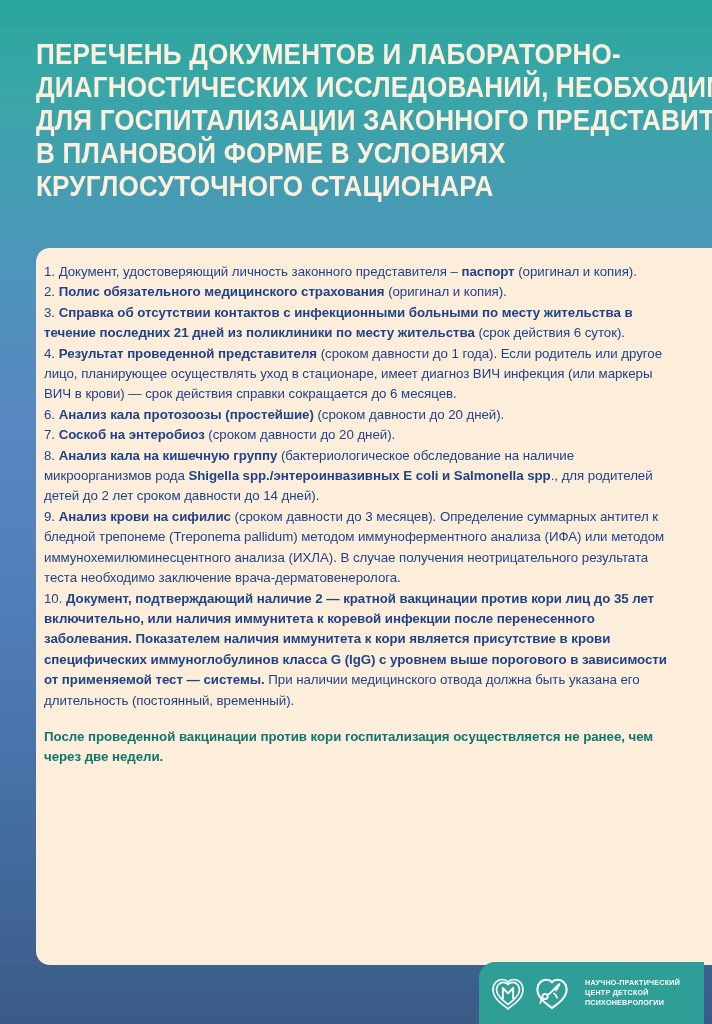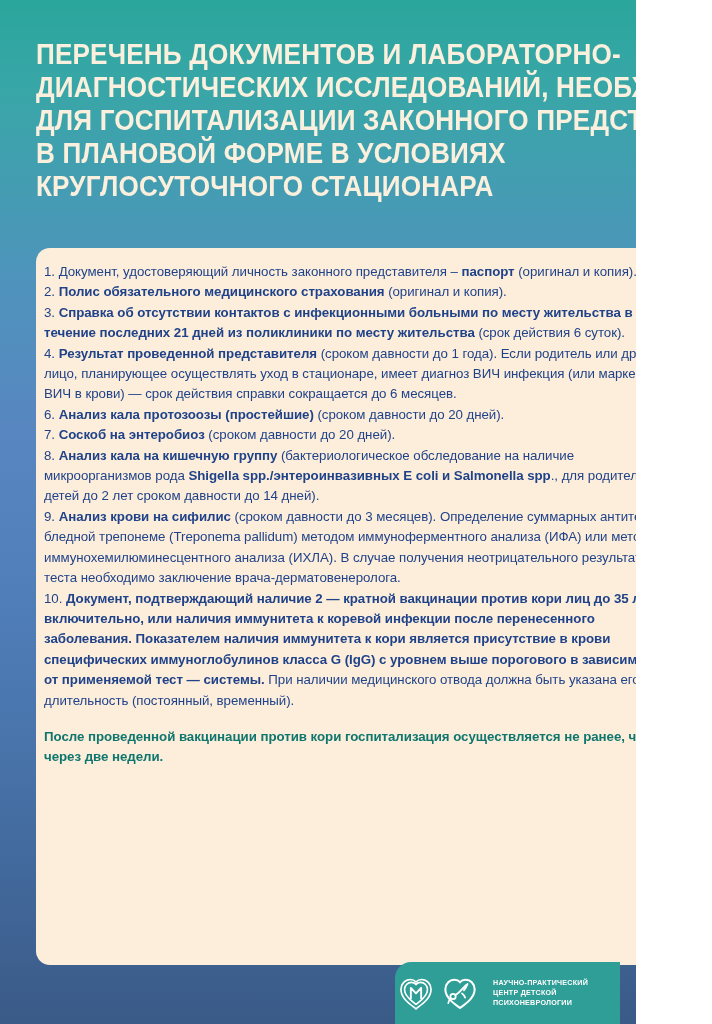--- a/index.html
+++ b/index.html
@@ -7,21 +7,21 @@
     padding: 0;
   }
   body {
     width: 712px;
     height: 1024px;
     font-family: "Liberation Sans", sans-serif;
     overflow: hidden;
   }
   #poster {
     position: relative;
-    width: 636px;
+    width: 712px;
     height: 1024px;
     background: linear-gradient(180deg,
         #2aa69c 0%,
         #39a6a8 9%,
         #4f93bd 28%,
         #5886c0 42%,
         #5180bb 55%,
         #4a76ae 70%,
         #42699c 85%,
         #3a5a87 100%);
@@ -74,29 +74,29 @@
   .para b { font-weight: 700; }
   .spacer { height: 16px; }
   .closing {
     font-weight: 700;
     color: #0f766e;
   }
 
   
   .logo-bar {
     position: absolute;
-    right: 16px;
+    right: 8px;
     bottom: 0;
     width: 225px;
     height: 62px;
     background: #2f9e97;
     border-top-left-radius: 16px;
     display: flex;
     align-items: center;
-    padding-left: 2px;
+    padding-left: 10px;
     box-sizing: border-box;
   }
   .logo-mark { flex: 0 0 auto; margin-right: 6px; line-height: 0; }
   .logo-text {
     margin-left: 8px;
     color: #ffffff;
     font-family: "Liberation Sans Narrow", "Liberation Sans", sans-serif;
     font-weight: 700;
     font-size: 7.6px;
     line-height: 10px;

